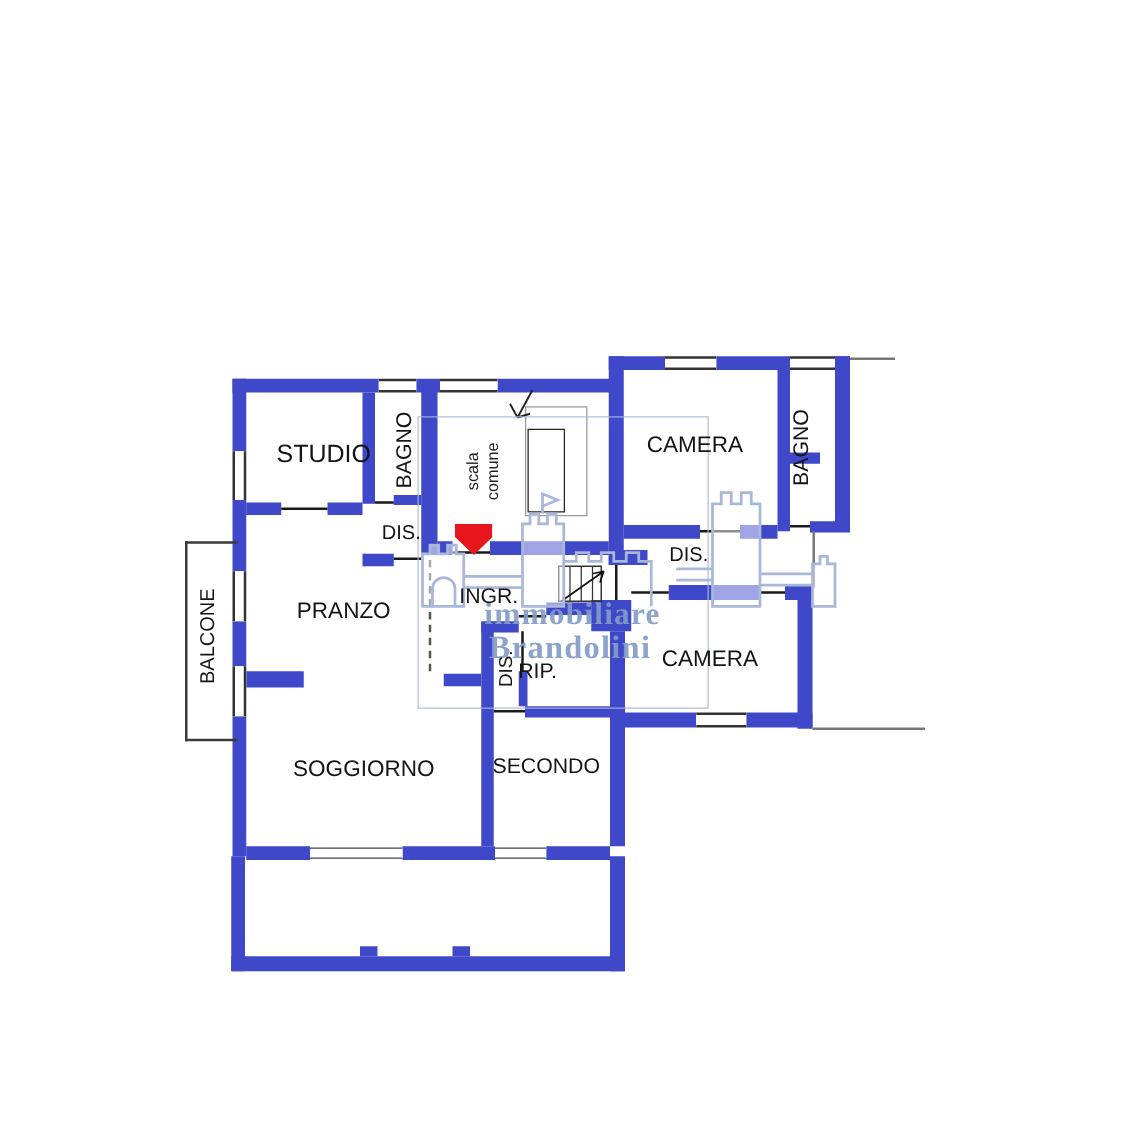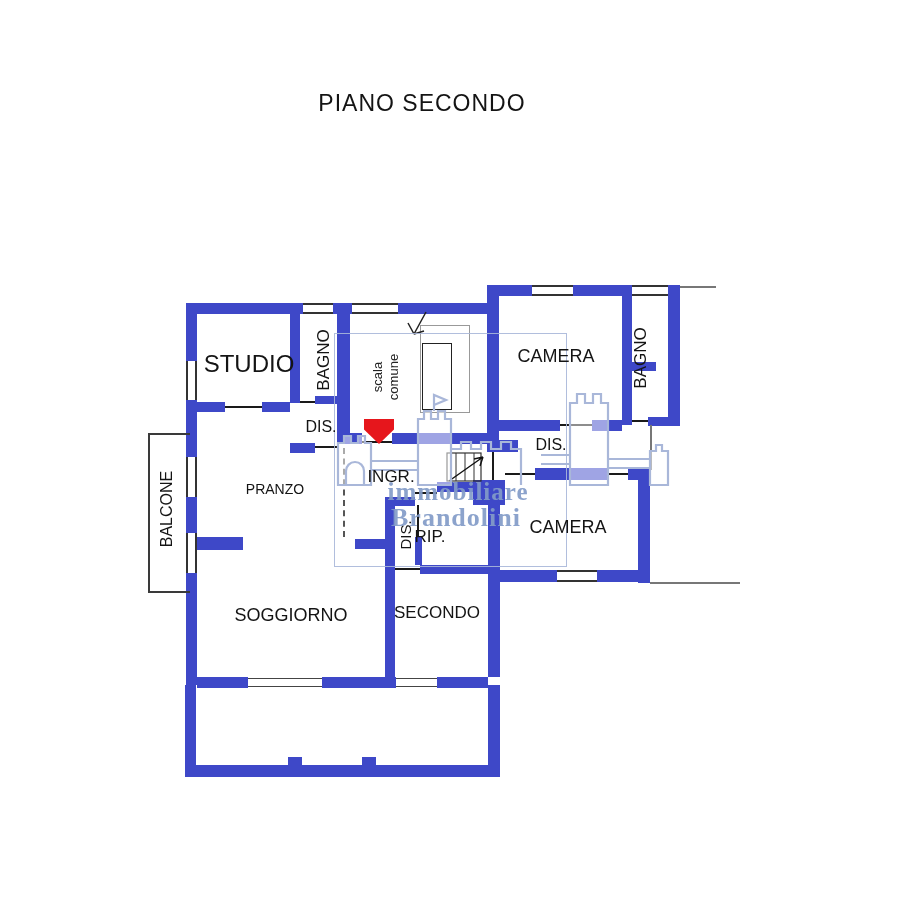--- a/index.html
+++ b/index.html
@@ -20,21 +20,20 @@
   .wm-text{position:absolute;font-family:"Liberation Serif",serif;font-weight:bold;
         color:rgba(130,155,200,0.92);white-space:nowrap;transform:translate(-50%,-50%);letter-spacing:1px;}
   .arrow{position:absolute;background:#E6161C;clip-path:polygon(0 0,100% 0,100% 42%,50% 100%,0 42%);}
   svg{position:absolute;overflow:visible;}
 </style>
 </head>
 <body>
 
 <div id="canvas">
 
-  <div class="lbl" style="left:422px;top:103px;font-size:23px;letter-spacing:1px">PIANO SECONDO</div>
 
   <div>
 
     <div class="w" style="left:186px;top:303px;width:117px;height:11px"></div>
     <div class="w" style="left:333px;top:303px;width:19px;height:11px"></div>
     <div class="w" style="left:398px;top:303px;width:92px;height:11px"></div>
 
     <div class="w" style="left:186px;top:303px;width:11px;height:58px"></div>
     <div class="w" style="left:186px;top:400px;width:11px;height:57px"></div>
     <div class="w" style="left:186px;top:497px;width:11px;height:36px"></div>
@@ -149,32 +148,32 @@
     <path d="M211,70 H240 M211,79 H240" fill="none"></path>
     <path d="M240,100 V18 h7 v-9 h8 v9 h8 v-9 h8 v9 h7 V100 Z"></path>
     <path d="M278,74 H320 M278,83 H320" fill="none"></path>
     <path d="M320,100 V66 h6 v-6 h6 v6 h6 V100 Z"></path>
   </svg>
   <div class="wm-text" style="left:458px;top:492px;font-size:25px">immobiliare</div>
   <div class="wm-text" style="left:456px;top:518px;font-size:26px">Brandolini</div>
 
   <div class="arrow" style="left:364px;top:419px;width:30px;height:25px"></div>
 
-  <div class="lbl" style="left:249px;top:364px;font-size:24px">STUDIO</div>
+  <div class="lbl" style="left:259px;top:364px;font-size:20px">STUDIO</div>
   <div class="vlbl" style="left:324px;top:360px;font-size:17px">BAGNO</div>
   <div class="scala-lbl" style="left:386px;top:377px">
     <div>scala</div>
     <div>comune</div>
   </div>
   <div class="lbl" style="left:556px;top:356px;font-size:18px">CAMERA</div>
   <div class="vlbl" style="left:641px;top:358px;font-size:17px">BAGNO</div>
   <div class="lbl" style="left:321px;top:427px;font-size:16px">DIS.</div>
   <div class="lbl" style="left:551px;top:445px;font-size:16px">DIS.</div>
   <div class="lbl" style="left:391px;top:477px;font-size:17px">INGR.</div>
-  <div class="lbl" style="left:275px;top:489px;font-size:14px">PRANZO</div>
+  <div class="lbl" style="left:275px;top:489px;font-size:18px">PRANZO</div>
   <div class="vlbl" style="left:405px;top:535px;font-size:15px">DIS.</div>
   <div class="lbl" style="left:430px;top:537px;font-size:17px">RIP.</div>
   <div class="lbl" style="left:568px;top:527px;font-size:18px">CAMERA</div>
   <div class="vlbl" style="left:167px;top:509px;font-size:16px">BALCONE</div>
   <div class="lbl" style="left:291px;top:615px;font-size:18px">SOGGIORNO</div>
   <div class="lbl" style="left:437px;top:613px;font-size:17px">SECONDO</div>
 
 </div>
 
 </body></html>

